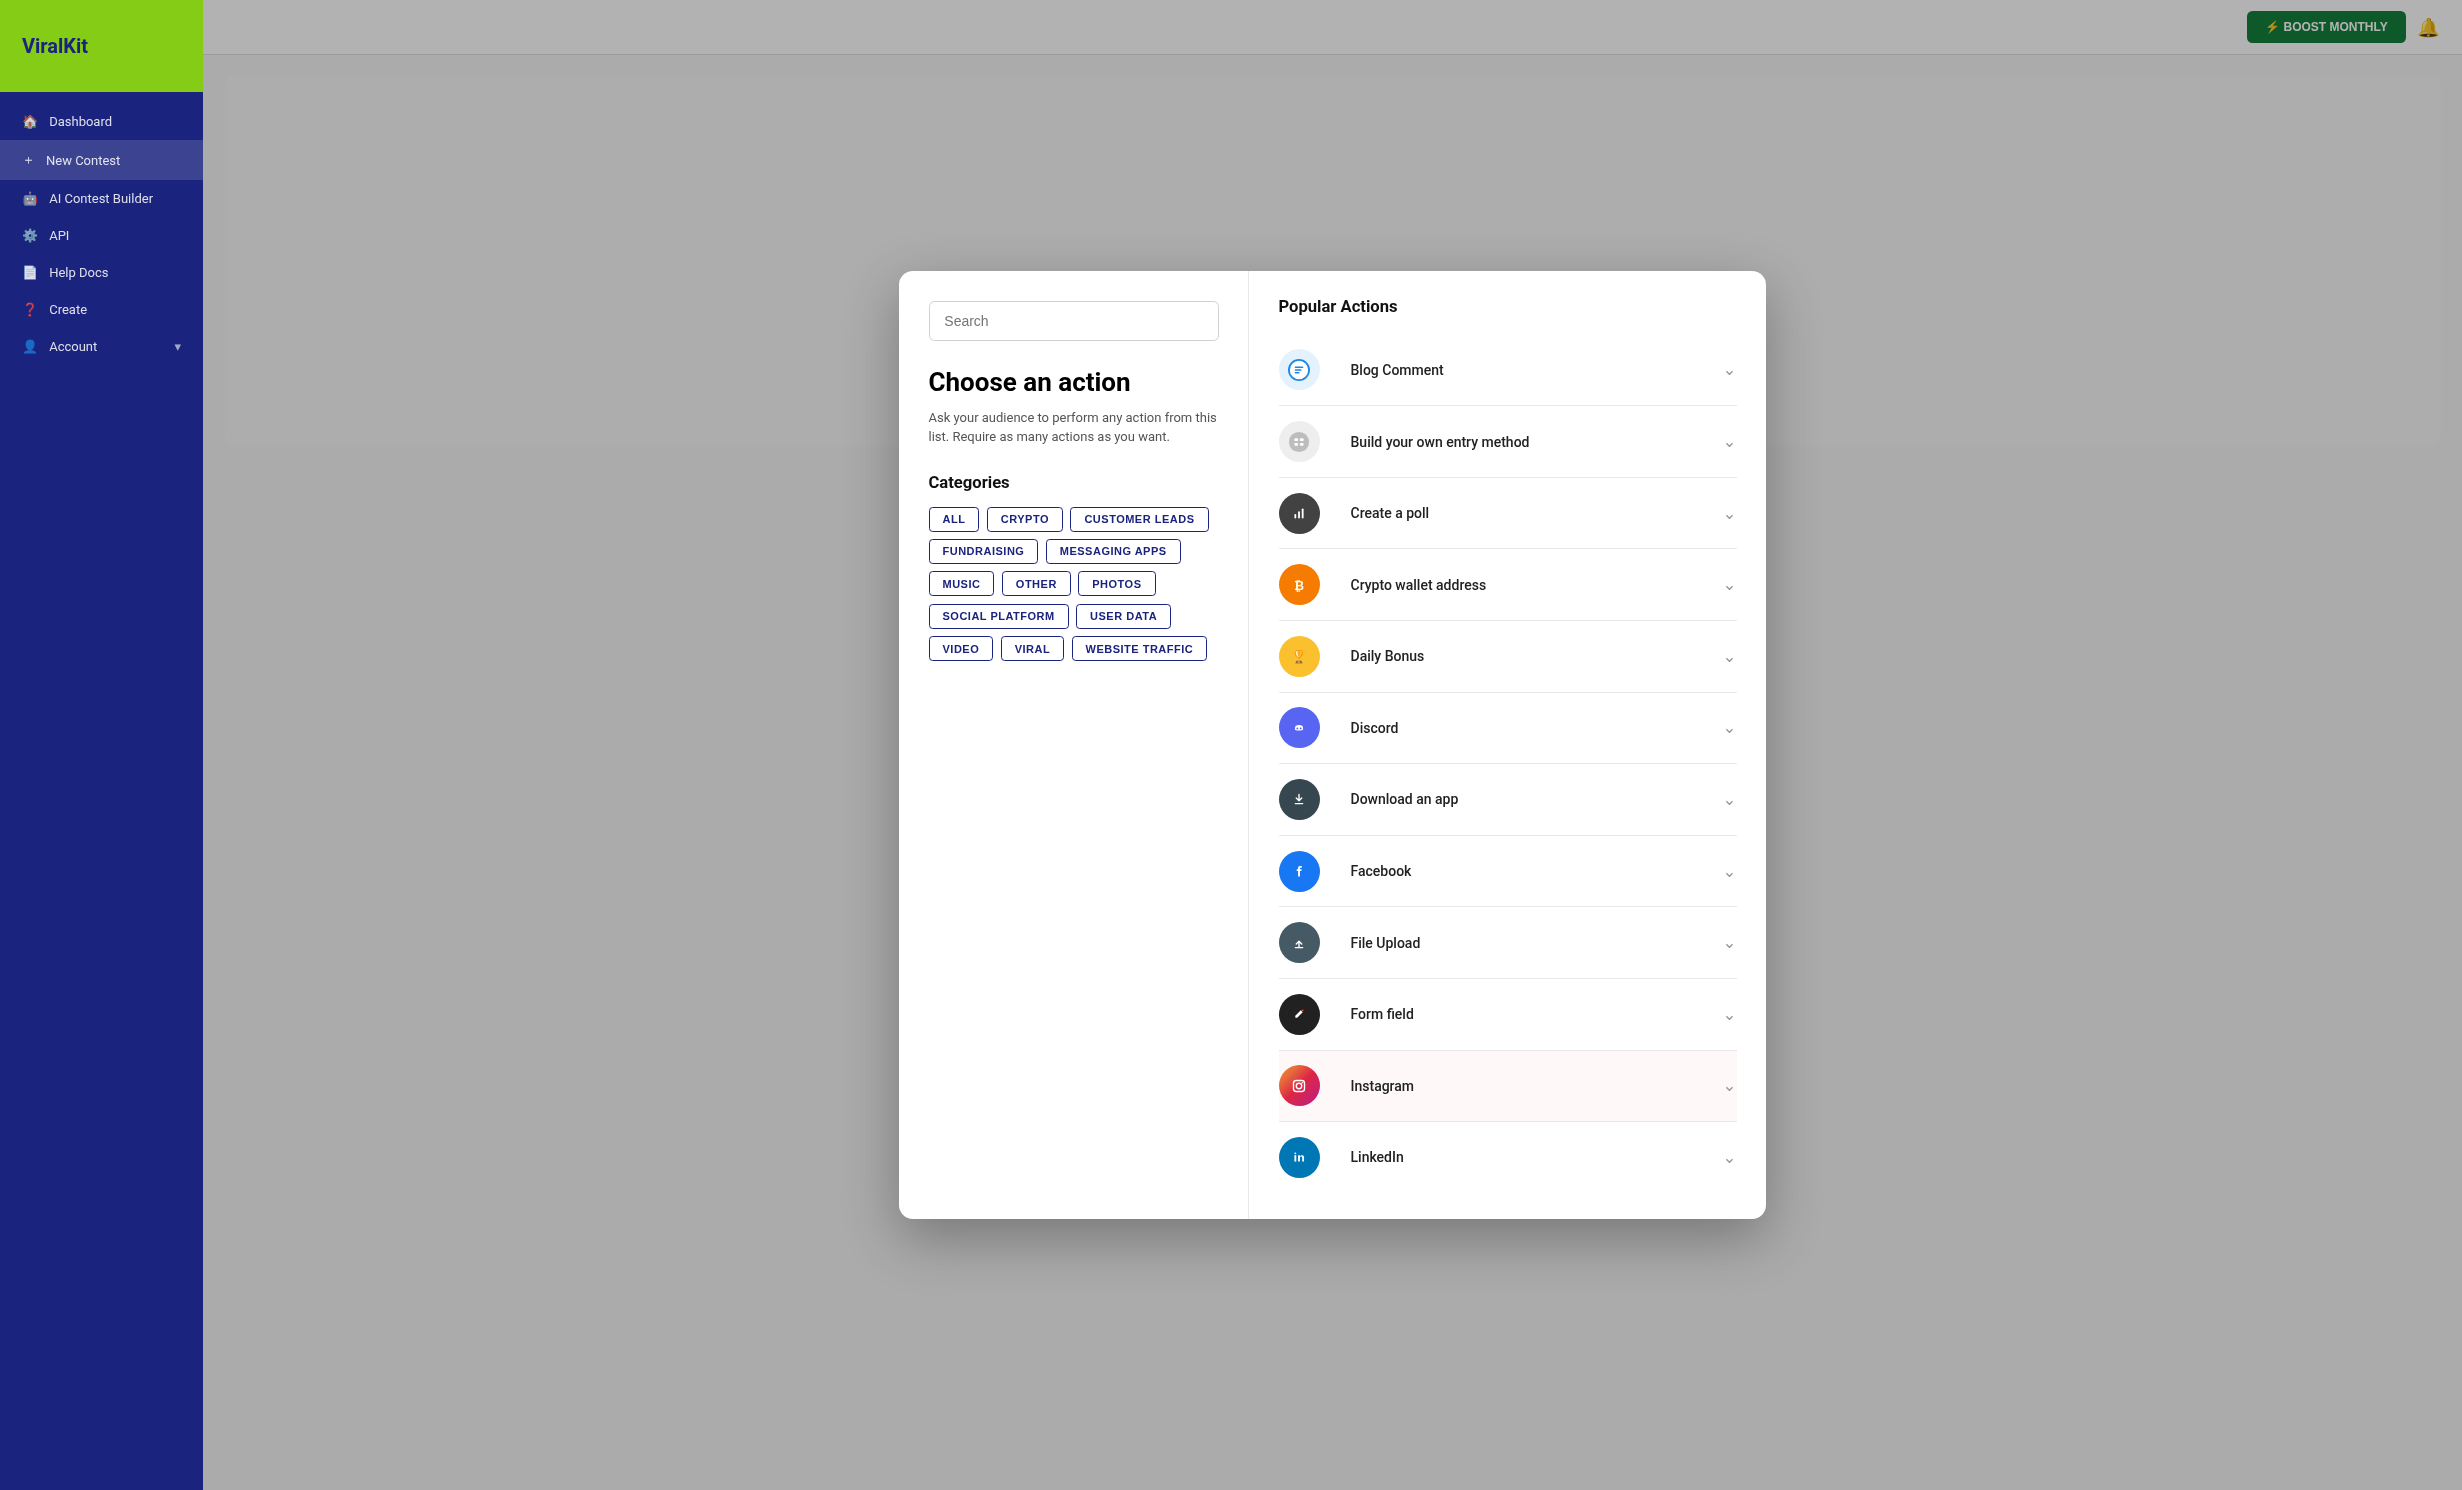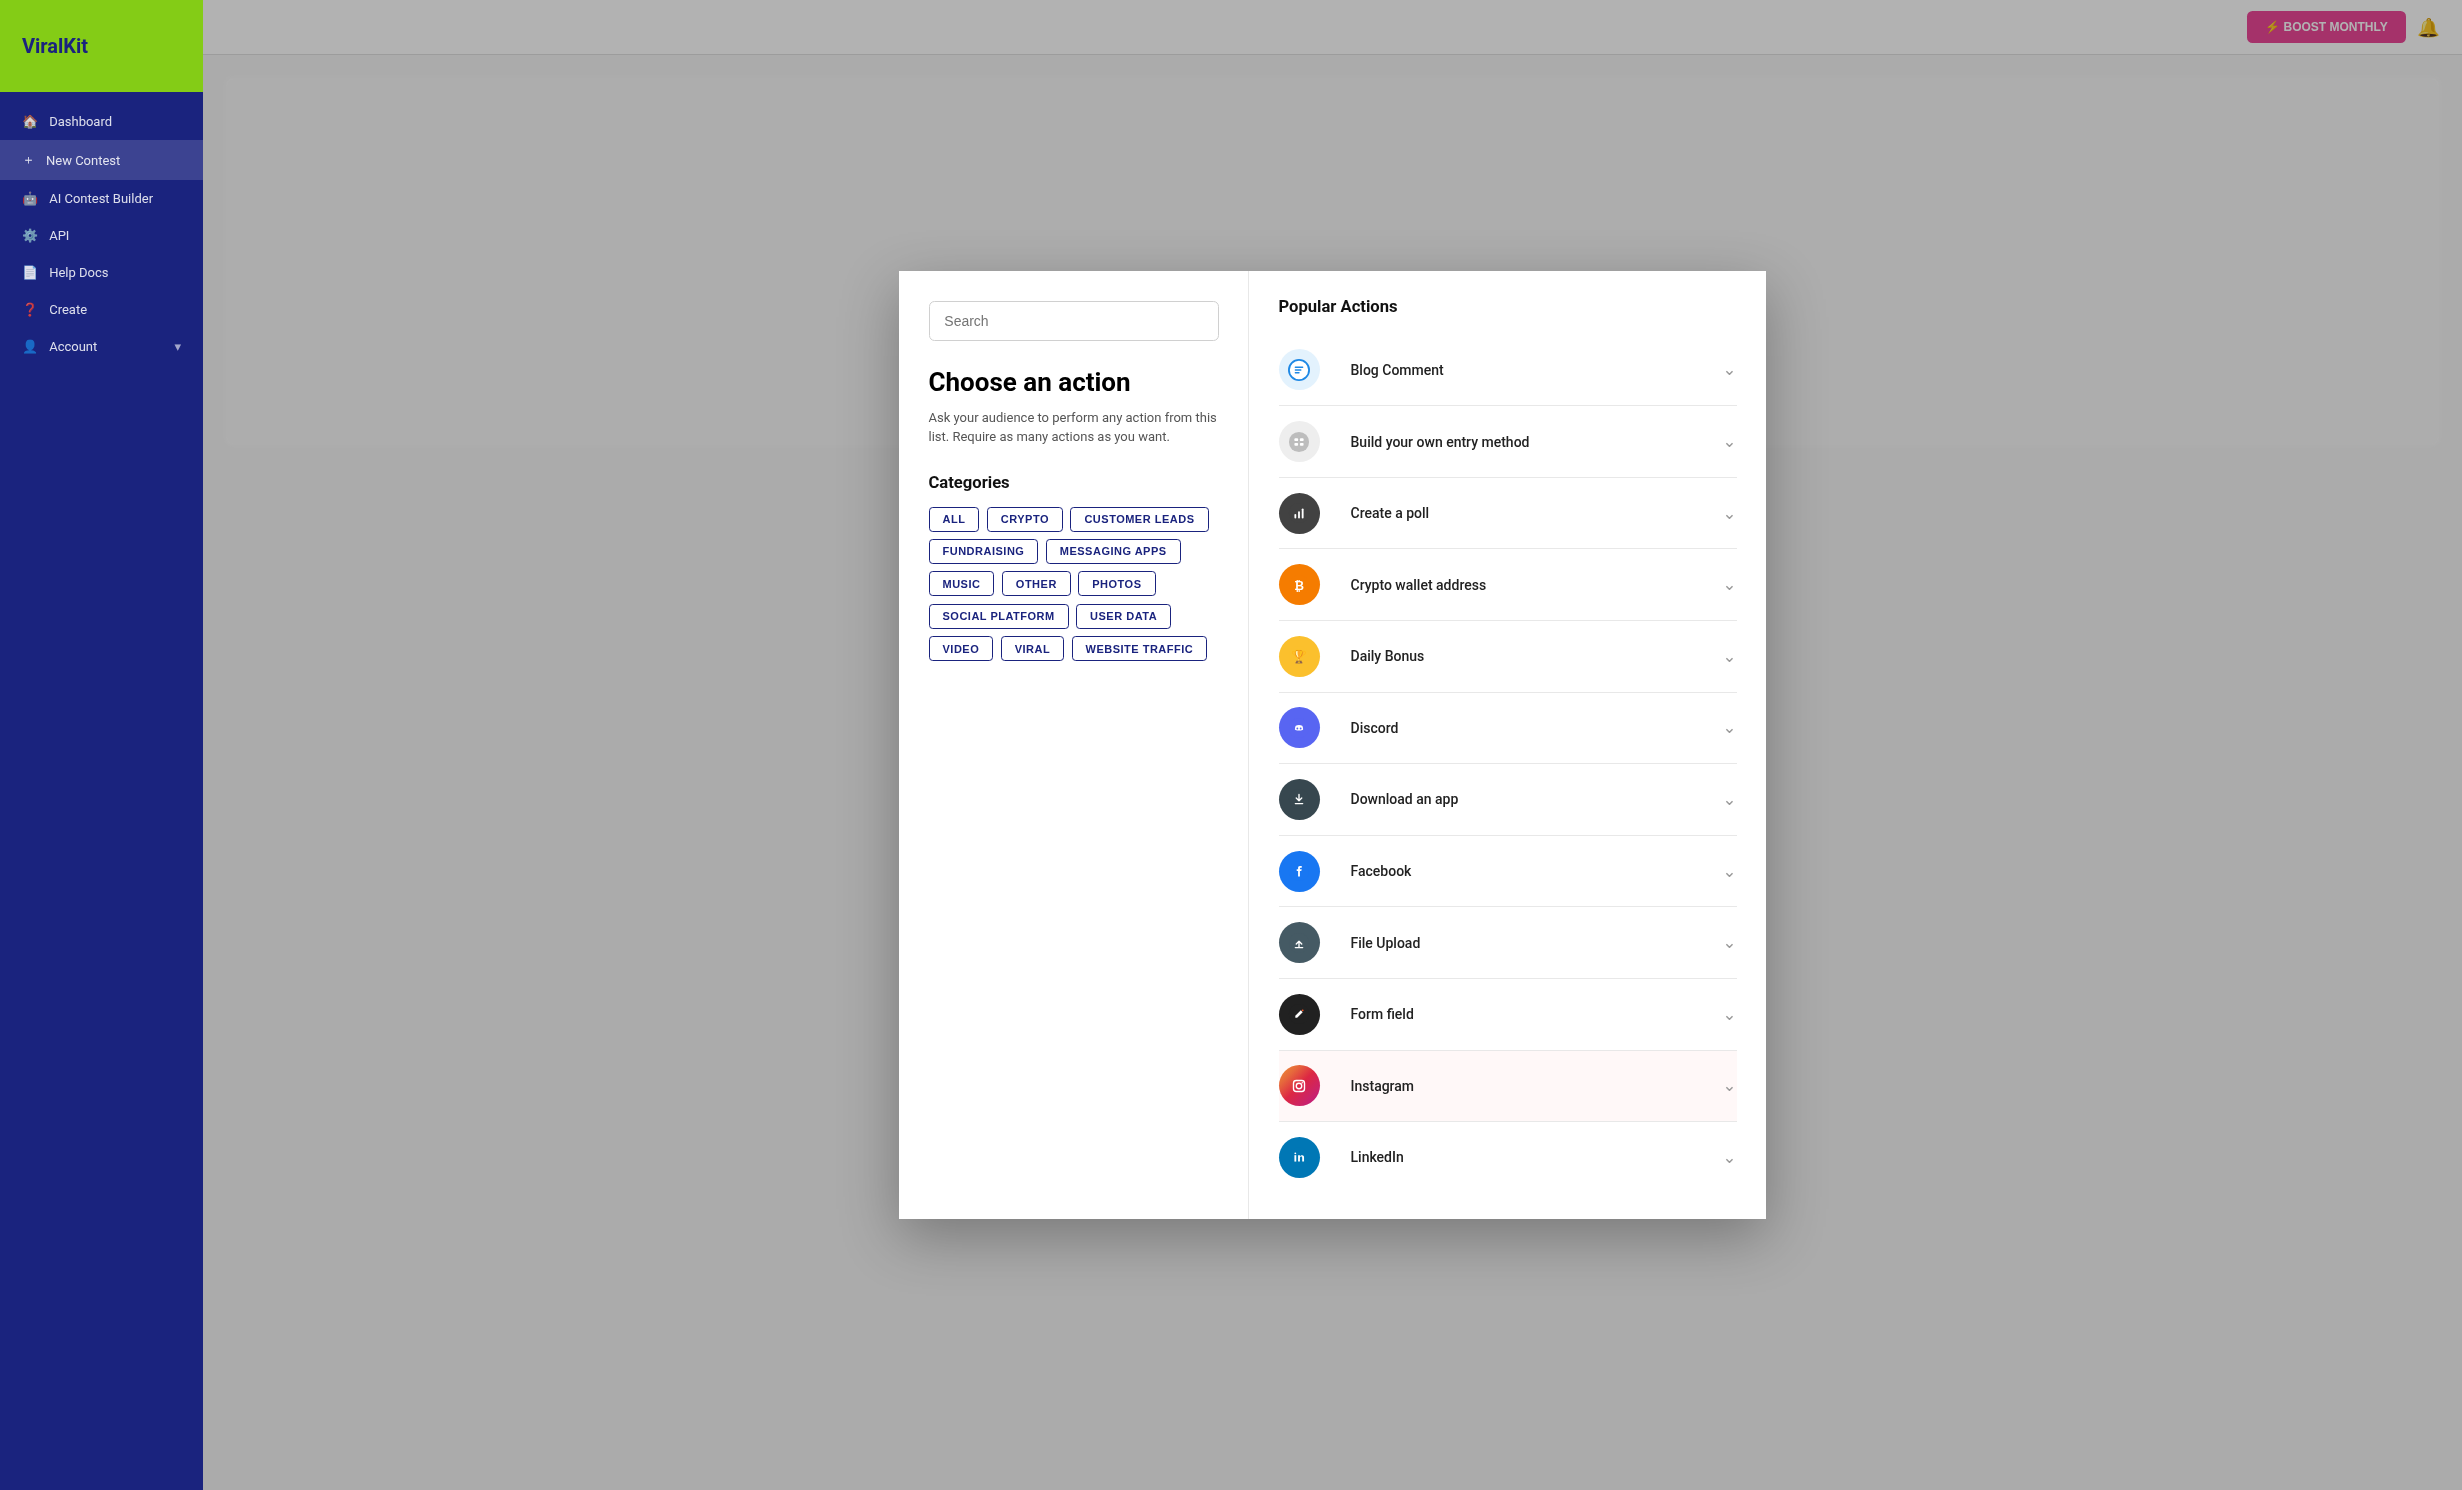--- a/index.html
+++ b/index.html
@@ -50,21 +50,21 @@
       background: white;
       height: 55px;
       display: flex;
       align-items: center;
       justify-content: flex-end;
       padding: 0 22px;
       gap: 11px;
       border-bottom: 0.9px solid #e0e0e0;
     }
     .boost-button {
-      background: #ec4899;
+      background: #15803d;
       color: white;
       border: none;
       padding: 9.2px 18.4px;
       border-radius: 5.5px;
       font-size: 12px;
       font-weight: 600;
       cursor: pointer;
       display: flex;
       align-items: center;
       gap: 5.5px;
@@ -85,21 +85,21 @@
       background: rgba(0,0,0,0.3);
       z-index: 100;
       display: flex;
       align-items: center;
       justify-content: center;
     }
 
     
     .modal {
       background: white;
-      border-radius: 0;
+      border-radius: 14px;
       width: 867px;
       max-height: 90vh;
       overflow-y: auto;
       display: flex;
       flex-direction: row;
       box-shadow: 0 18.4px 55px rgba(0,0,0,0.3);
       position: relative;
     }
 
     

